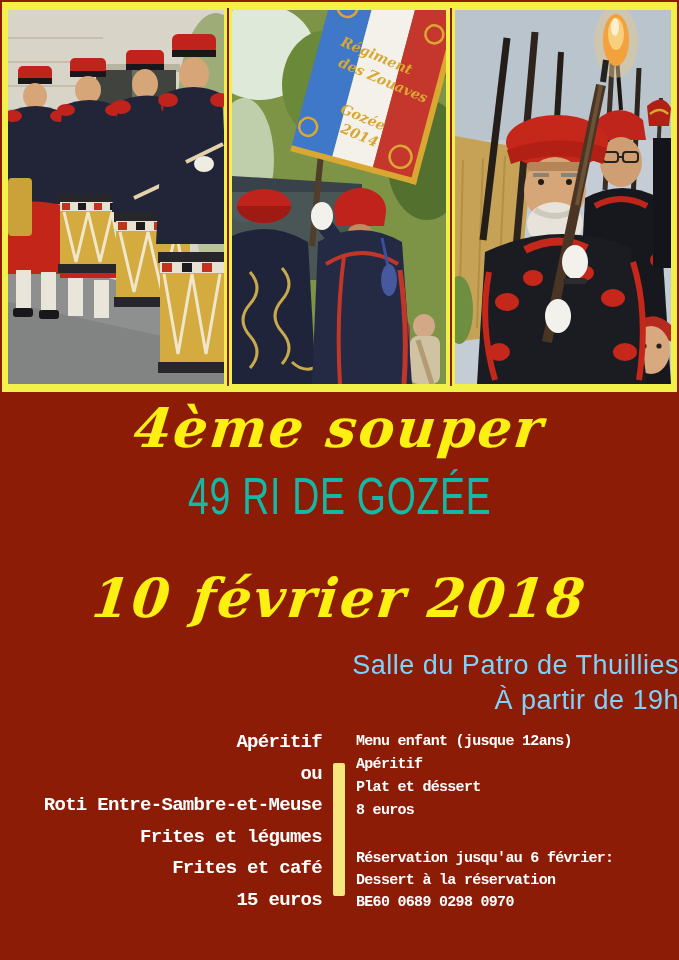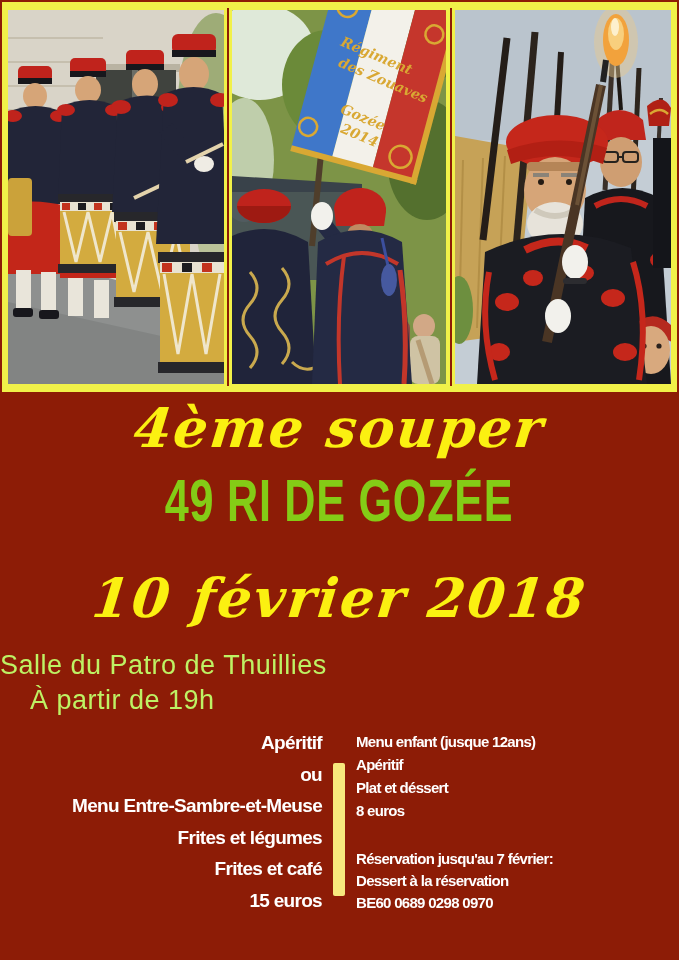--- a/index.html
+++ b/index.html
@@ -20,31 +20,31 @@
   
   .script{
     position:absolute;left:0;right:0;text-align:center;
     font-family:"DejaVu Serif",serif;font-style:italic;font-weight:bold;
     color:#FBF011;transform:skewX(-6deg);letter-spacing:2px;white-space:nowrap;
   }
   .script-title{top:396px;font-size:54px;}
   .date-title{top:566px;font-size:54px;}
   .main-title{
     position:absolute;top:466px;left:0;right:0;text-align:center;
-    color:#84cc16;font-weight:bold;font-size:60px;white-space:nowrap;
+    color:#14b8a6;font-weight:normal;font-size:52px;white-space:nowrap;
   }
   .main-title span{display:inline-block;transform:scaleX(0.72);letter-spacing:1px;}
   .venue-line{
-    position:absolute;left:0;right:0;text-align:left;
-    color:#bef264;font-size:27px;letter-spacing:0.5px;white-space:nowrap;
+    position:absolute;left:0;right:0;text-align:right;
+    color:#7dd3fc;font-size:27px;letter-spacing:0.5px;white-space:nowrap;
   }
   .venue{top:650px;}
   .time{top:685px;padding-left:30px;}
   .menu-col{
-    color:#FFFFFF;font-family:Liberation Sans, sans-serif;font-weight:bold;
+    color:#FFFFFF;font-family:Liberation Mono, monospace;font-weight:bold;
     position:absolute;
   }
   .menu-left{top:727px;left:0;width:322px;text-align:right;
     font-size:19px;line-height:31.5px;letter-spacing:-0.7px;}
   .menu-right{top:730px;left:356px;width:318px;text-align:left;
     font-size:15px;line-height:23px;letter-spacing:-0.7px;}
   .menu-right .block2{margin-top:26px;line-height:22px;}
   .divider{
     position:absolute;left:333px;top:763px;width:12px;height:133px;
     background:#F7E87D;border-radius:2px;
@@ -320,35 +320,35 @@
   </div>
 
   <div class="script date-title">10 février 2018</div>
 
   <div class="venue-line venue">Salle du Patro de Thuillies</div>
   <div class="venue-line time">À partir de 19h</div>
 
   <div class="menu-col menu-left">
     <div>Apéritif</div>
     <div>ou</div>
-    <div>Menu Entre-Sambre-et-Meuse</div>
+    <div>Roti Entre-Sambre-et-Meuse</div>
     <div>Frites et légumes</div>
     <div>Frites et café</div>
     <div>15 euros</div>
   </div>
 
   <div class="divider"></div>
 
   <div class="menu-col menu-right">
     <div class="block1">
       <div>Menu enfant (jusque 12ans)</div>
       <div>Apéritif</div>
       <div>Plat et déssert</div>
       <div>8 euros</div>
     </div>
     <div class="block2">
-      <div>Réservation jusqu'au 7 février:</div>
+      <div>Réservation jusqu'au 6 février:</div>
       <div>Dessert à la réservation</div>
       <div>BE60 0689 0298 0970</div>
     </div>
   </div>
 
 </div>
 
 </body></html>

